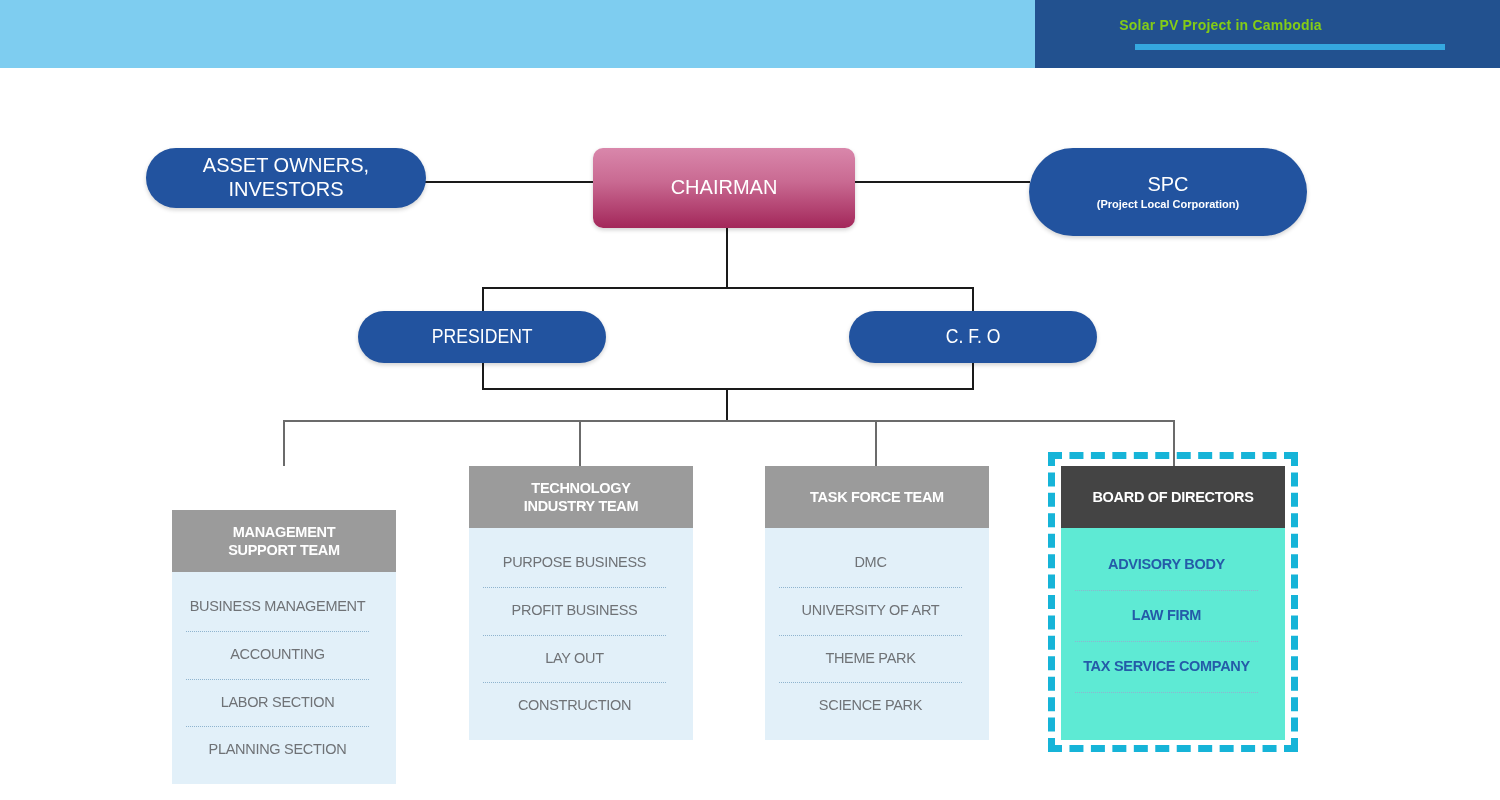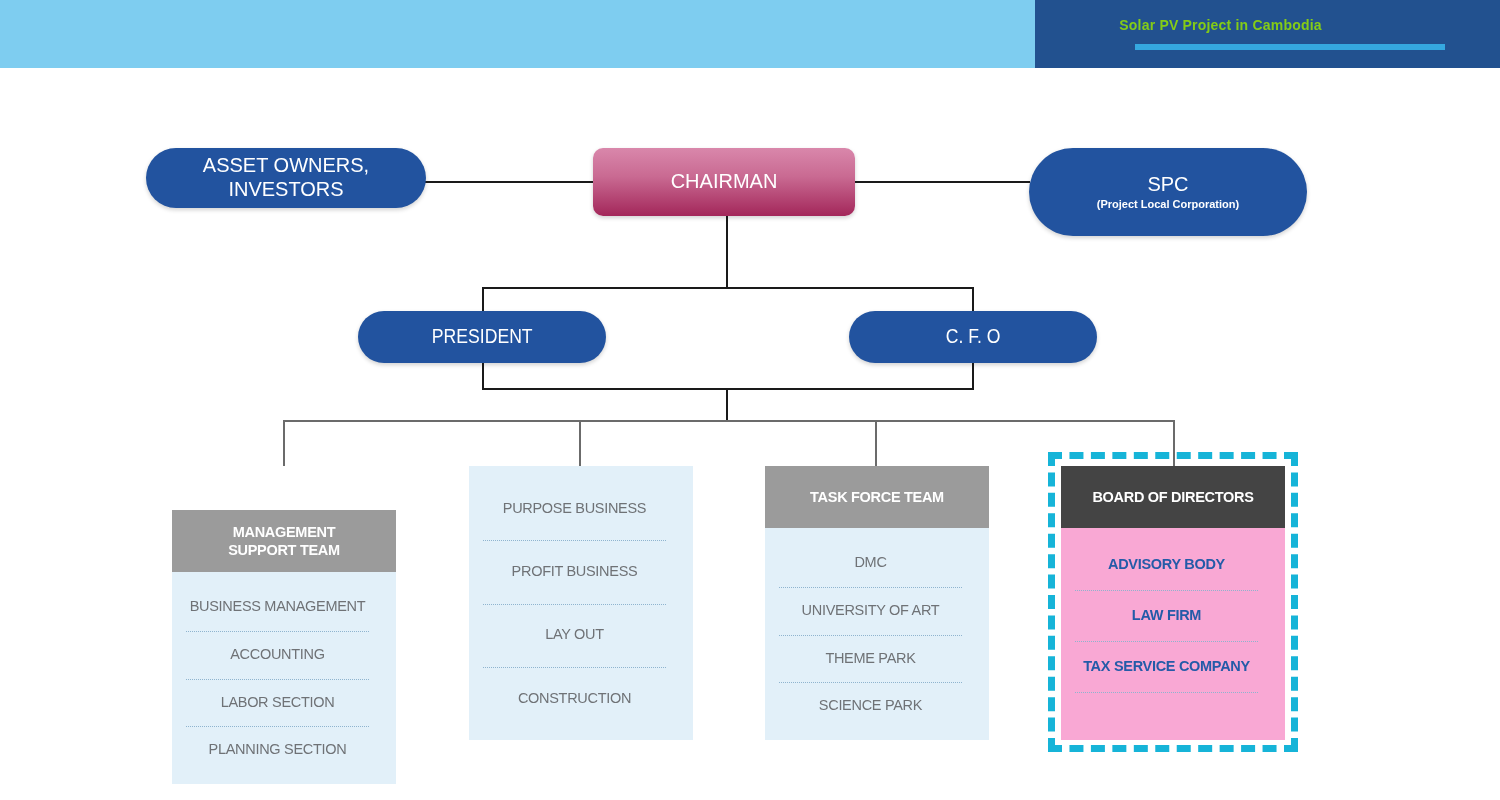--- a/index.html
+++ b/index.html
@@ -92,21 +92,21 @@
     background: #9b9b9b;
   }
   .dept-head-dark { background: #444444; }
   .dept-body {
     flex: 1;
     background: #e2f0f9;
     padding: 12px 27px 10px 14px;
     display: flex;
     flex-direction: column;
   }
-  .dept-body-alt { background: #f9a8d4; }
+  .dept-body-alt { background: #5eead4; }
 
   .dept-item {
     text-align: center;
     font-size: 14.5px;
     line-height: 1.22;
     color: #6f7276;
     letter-spacing: -0.3px;
     padding: 6px 0 7px 0;
     border-bottom: 1.5px dotted #8fb4cf;
     flex: 1;
@@ -157,21 +157,21 @@
 <div class="line line-v line-gray" style="left:283px; top:420px; height:46px;"></div>
 <div class="line line-v line-gray" style="left:579px; top:420px; height:46px;"></div>
 <div class="line line-v line-gray" style="left:875px; top:420px; height:46px;"></div>
 <div class="line line-v line-gray" style="left:1173px; top:420px; height:46px;"></div>
 
 <div class="node node-blue pill" style="left:146px; top:148px; width:280px; height:60px;">
   <div class="node-label-lg">ASSET OWNERS,</div>
   <div class="node-label-lg">INVESTORS</div>
 </div>
 
-<div class="node node-chairman" style="left:593px; top:148px; width:262px; height:68px;">
+<div class="node node-chairman" style="left:593px; top:148px; width:262px; height:80px;">
   <div class="node-label-lg">CHAIRMAN</div>
 </div>
 
 <div class="node node-blue pill" style="left:1029px; top:148px; width:278px; height:88px;">
   <div class="node-label-lg">SPC</div>
   <div class="node-label-sm">(Project Local Corporation)</div>
 </div>
 
 <div class="node node-blue pill" style="left:358px; top:311px; width:248px; height:52px;">
   <div class="node-label-lg narrow">PRESIDENT</div>
@@ -190,20 +190,26 @@
   </div>
   <div class="dept-body">
     <div class="dept-item">BUSINESS MANAGEMENT</div>
     <div class="dept-item">ACCOUNTING</div>
     <div class="dept-item">LABOR SECTION</div>
     <div class="dept-item">PLANNING SECTION</div>
   </div>
 </div>
 
 <div class="dept" style="left:469px; top:466px; width:224px; height:274px;">
+  <div class="dept-head">
+    <span>
+      <span>TECHNOLOGY</span><br>
+      <span>INDUSTRY TEAM</span>
+    </span>
+  </div>
   <div class="dept-body">
     <div class="dept-item">PURPOSE BUSINESS</div>
     <div class="dept-item">PROFIT BUSINESS</div>
     <div class="dept-item">LAY OUT</div>
     <div class="dept-item">CONSTRUCTION</div>
   </div>
 </div>
 
 <div class="dept" style="left:765px; top:466px; width:224px; height:274px;justify-content:space-between;">
   <div class="dept-head">

